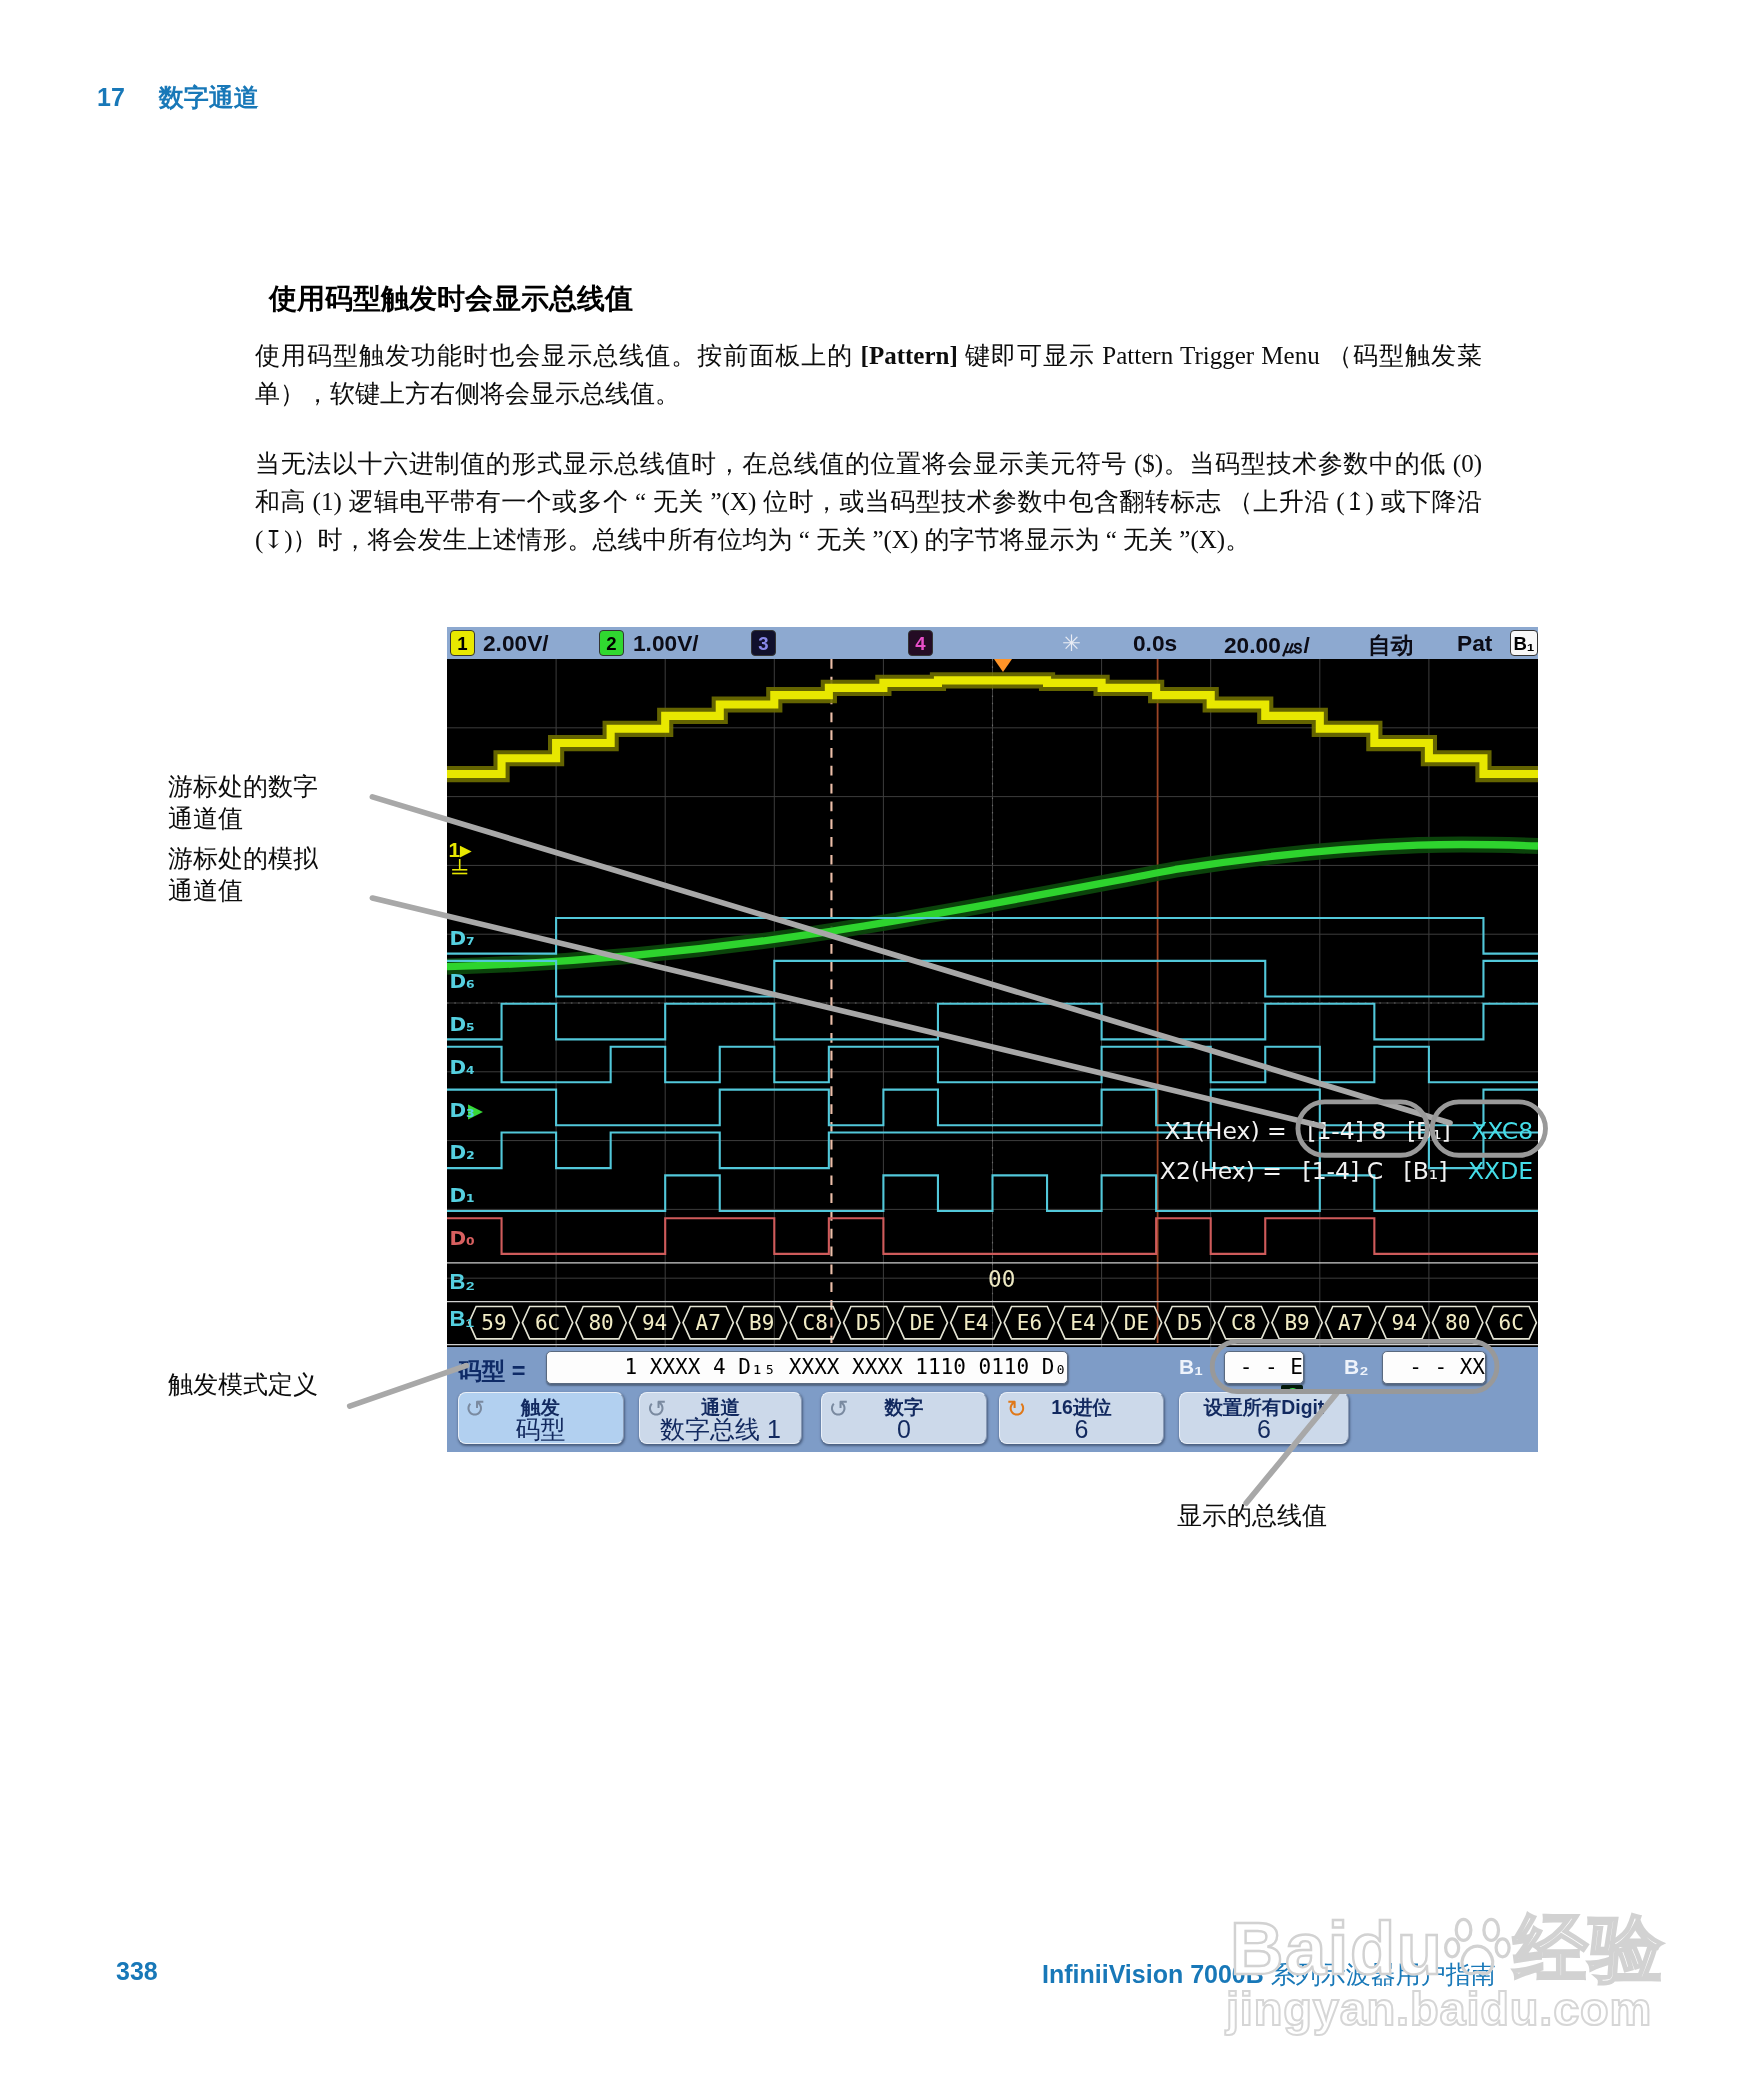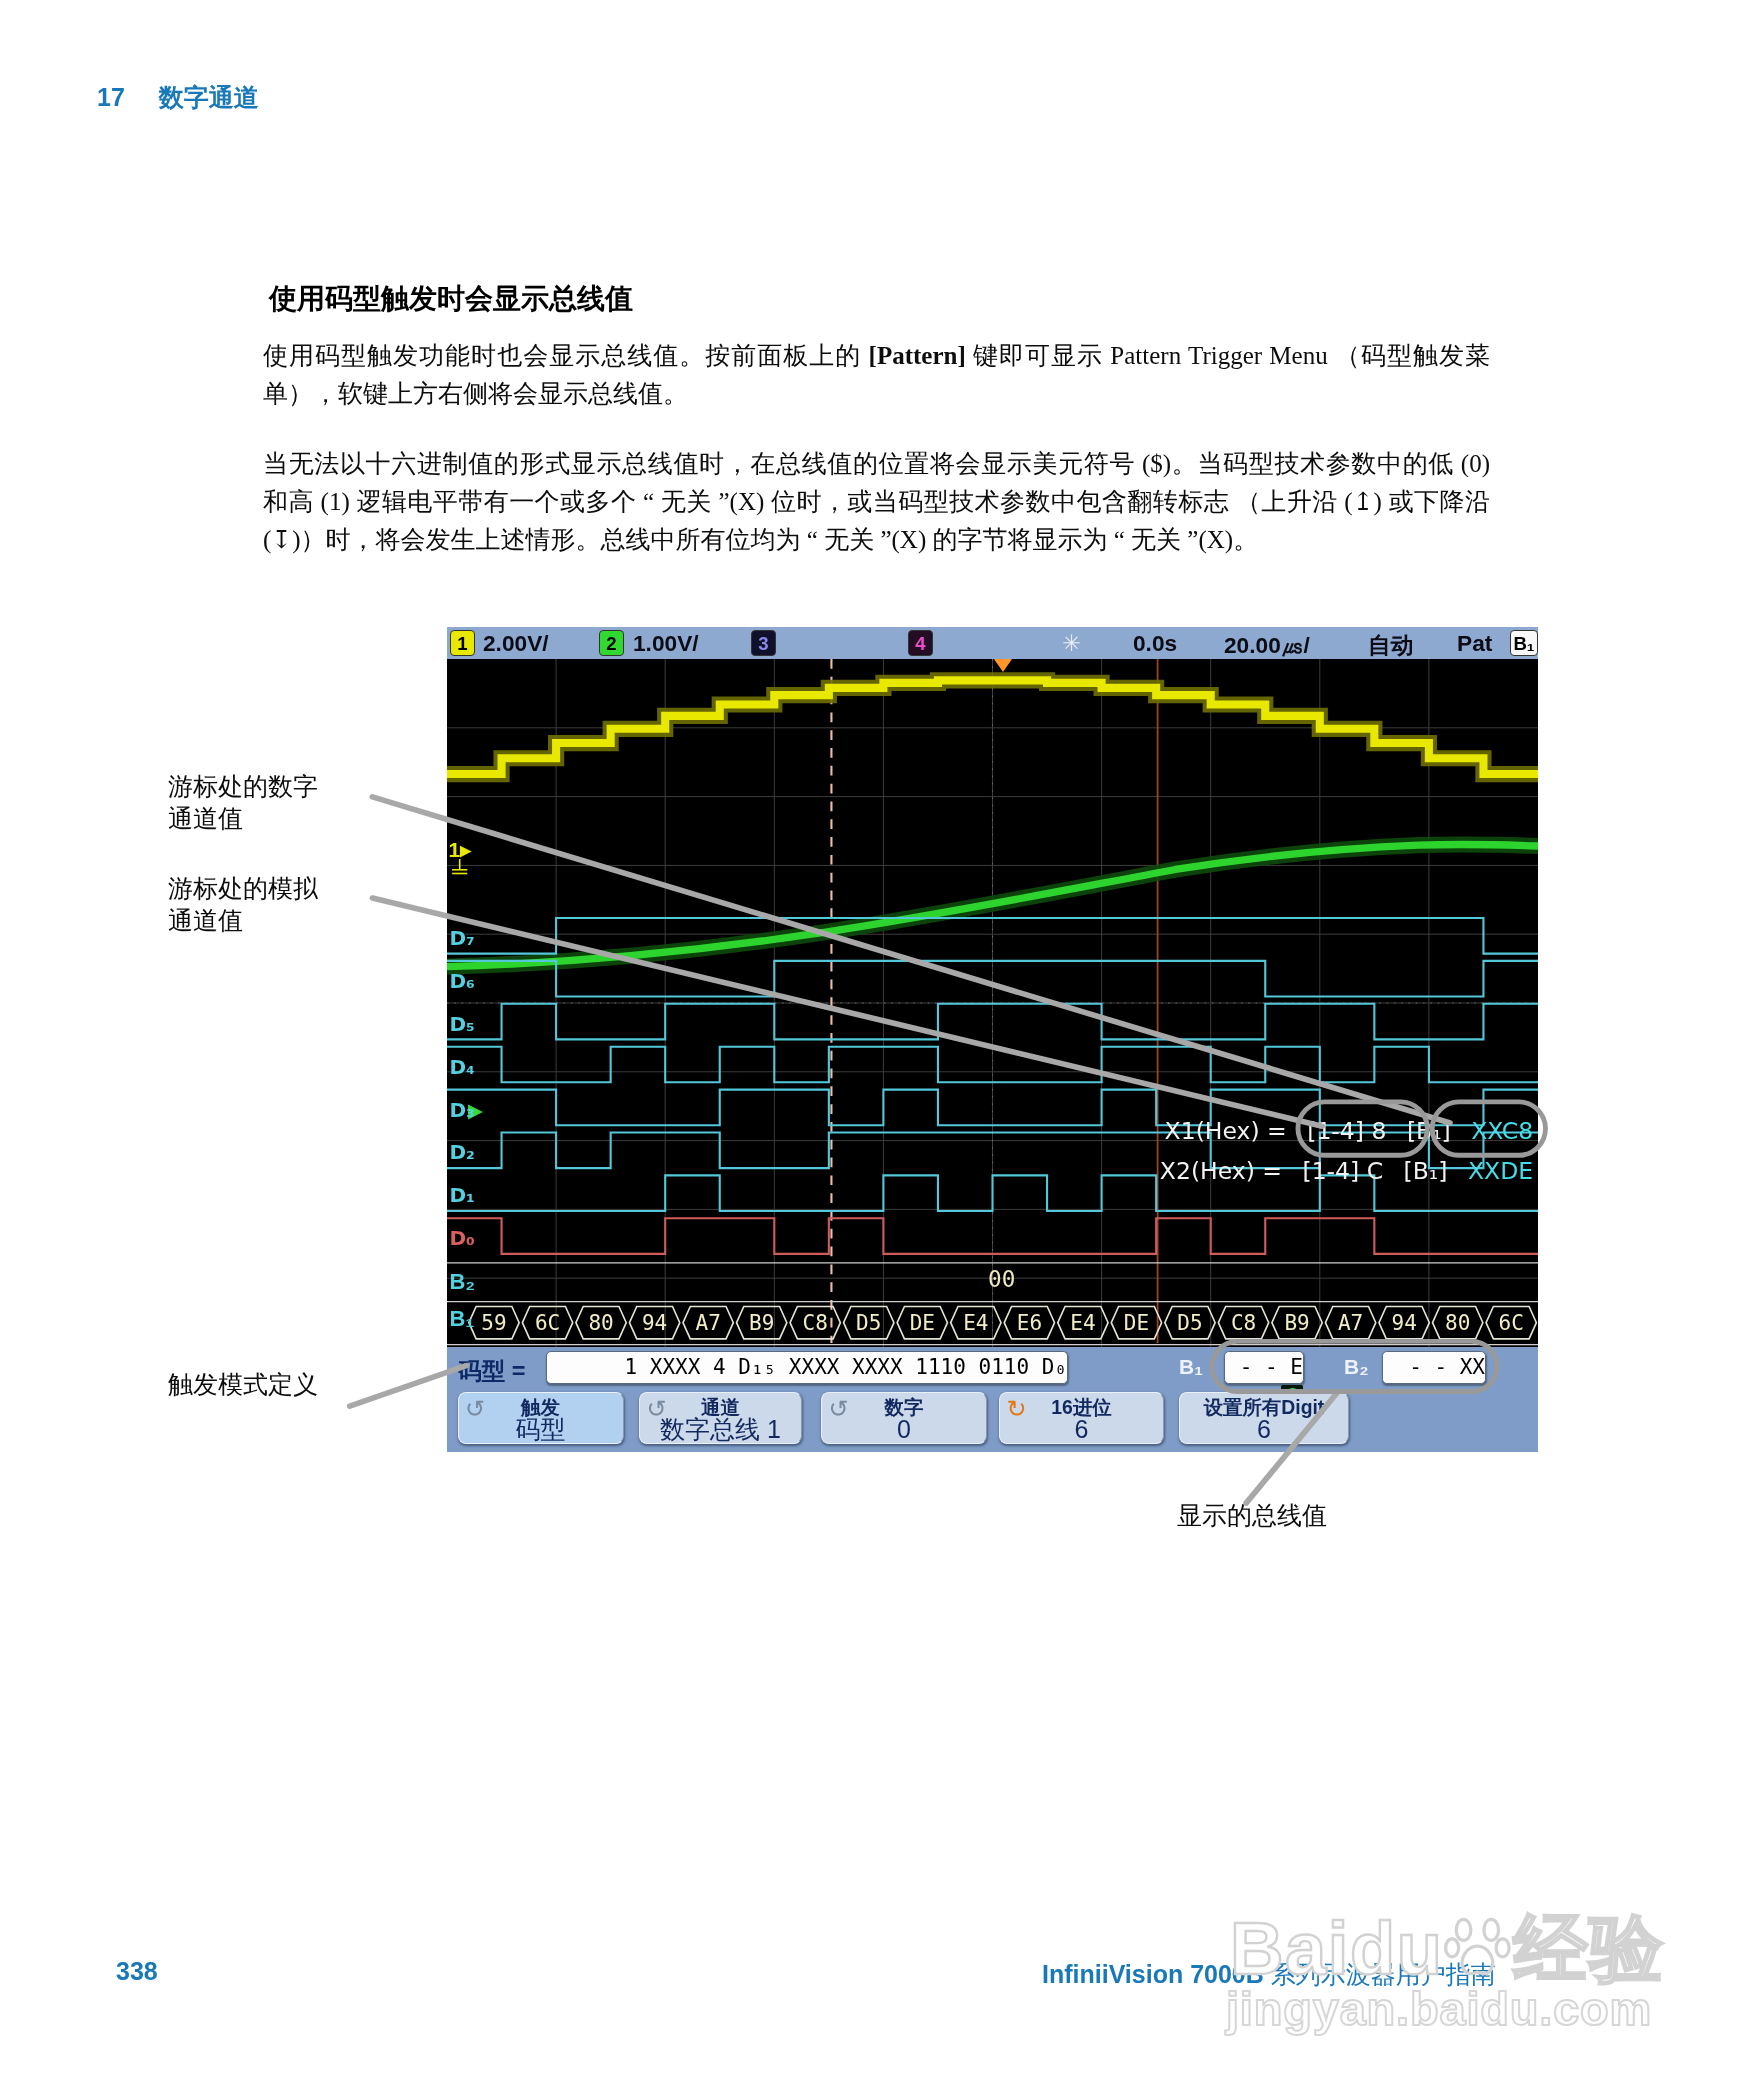--- a/index.html
+++ b/index.html
@@ -3,21 +3,21 @@
 <meta charset="utf-8">
 <style>
   html,body{margin:0;padding:0;background:#ffffff;}
   #page{position:relative;width:1748px;height:2097px;background:#ffffff;overflow:hidden;
         font-family:"Liberation Sans",sans-serif;color:#111;}
   .abs{position:absolute;}
   
   .chapter{left:97px;top:81px;font-size:25px;font-weight:700;color:#1878b8;}
   .chapter .num{margin-right:34px;}
   .sec-title{left:269px;top:280px;font-size:28px;font-weight:700;color:#000;}
-  .para{left:263px;width:1227px;font-family:"Liberation Serif","DejaVu Serif",serif;
+  .para{left:255px;width:1227px;font-family:"Liberation Serif","DejaVu Serif",serif;
         font-size:25px;line-height:38px;color:#0d0d0d;text-align:justify;}
   #para1{top:337px;}
   #para2{top:445px;}
   #para3{left:447px;top:1631px;width:auto;text-align:left;}
   .link{color:#2a5db0;}
   .callout-label{font-size:25px;line-height:32px;color:#0d0d0d;}
   
   .pgnum{left:116px;top:1957px;font-size:25px;font-weight:700;color:#1878b8;}
   .doc-title{left:1042px;top:1958px;font-size:25px;color:#1878b8;}
   .doc-title b{font-weight:700;}
@@ -254,21 +254,21 @@
             <div class="l2">6</div>
           </div>
         </div>
     </div>
   </div>
 
   <div class="abs callout-label" style="left:168px;top:770px;">
     <span>游标处的数字</span><br>
     <span>通道值</span>
   </div>
-  <div class="abs callout-label" style="left:168px;top:872px;">
+  <div class="abs callout-label" style="left:168px;top:842px;">
     <span>游标处的模拟</span><br>
     <span>通道值</span>
   </div>
   <div class="abs callout-label" style="left:168px;top:1368px;">触发模式定义</div>
   <div class="abs callout-label" style="left:1177px;top:1499px;">显示的总线值</div>
 
   <svg id="callout-svg" width="1748" height="2097" viewBox="0 0 2160 2592">
     <line x1="460" y1="985" x2="1792" y2="1388" stroke="#a8a8a8" stroke-width="7" stroke-linecap="round"></line>
     <line x1="460" y1="1110" x2="1634" y2="1392" stroke="#a8a8a8" stroke-width="7" stroke-linecap="round"></line>
     <line x1="432" y1="1738" x2="576" y2="1688" stroke="#a8a8a8" stroke-width="7" stroke-linecap="round"></line>

